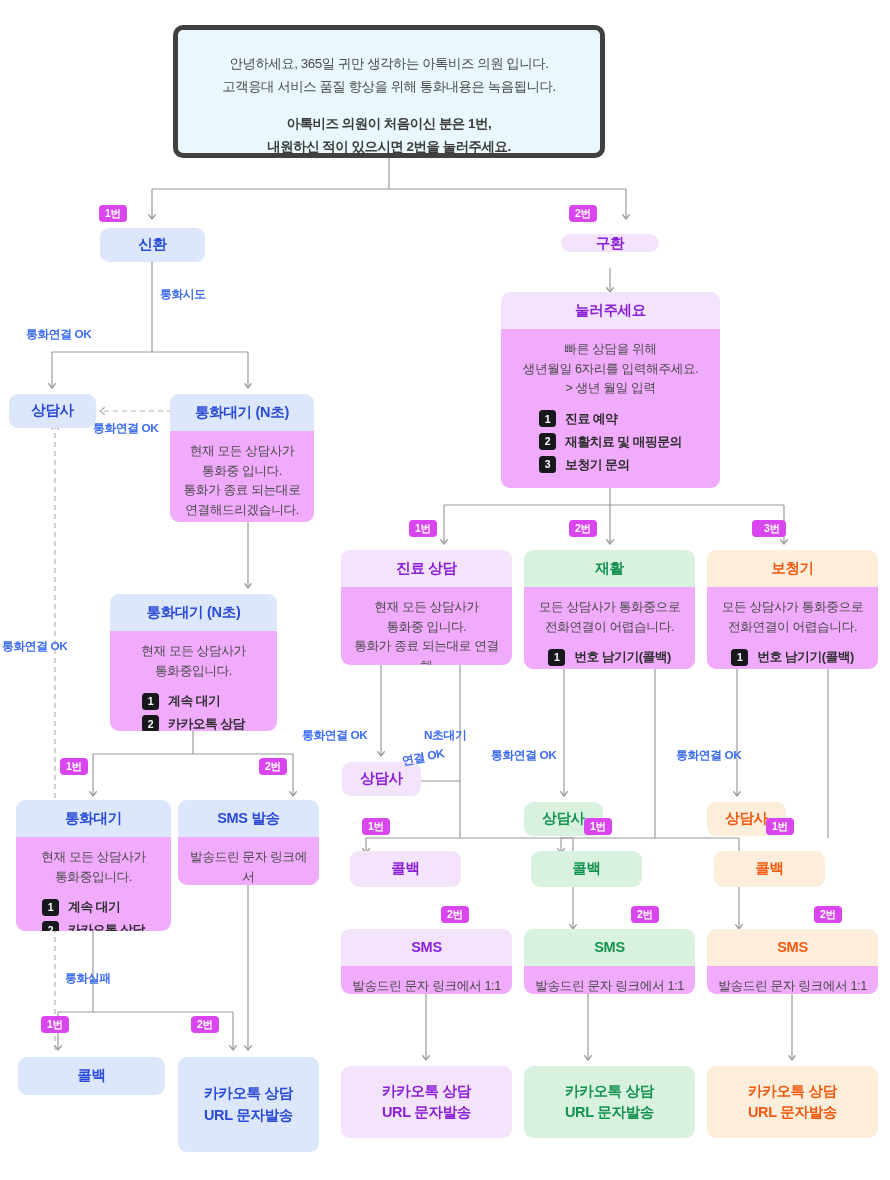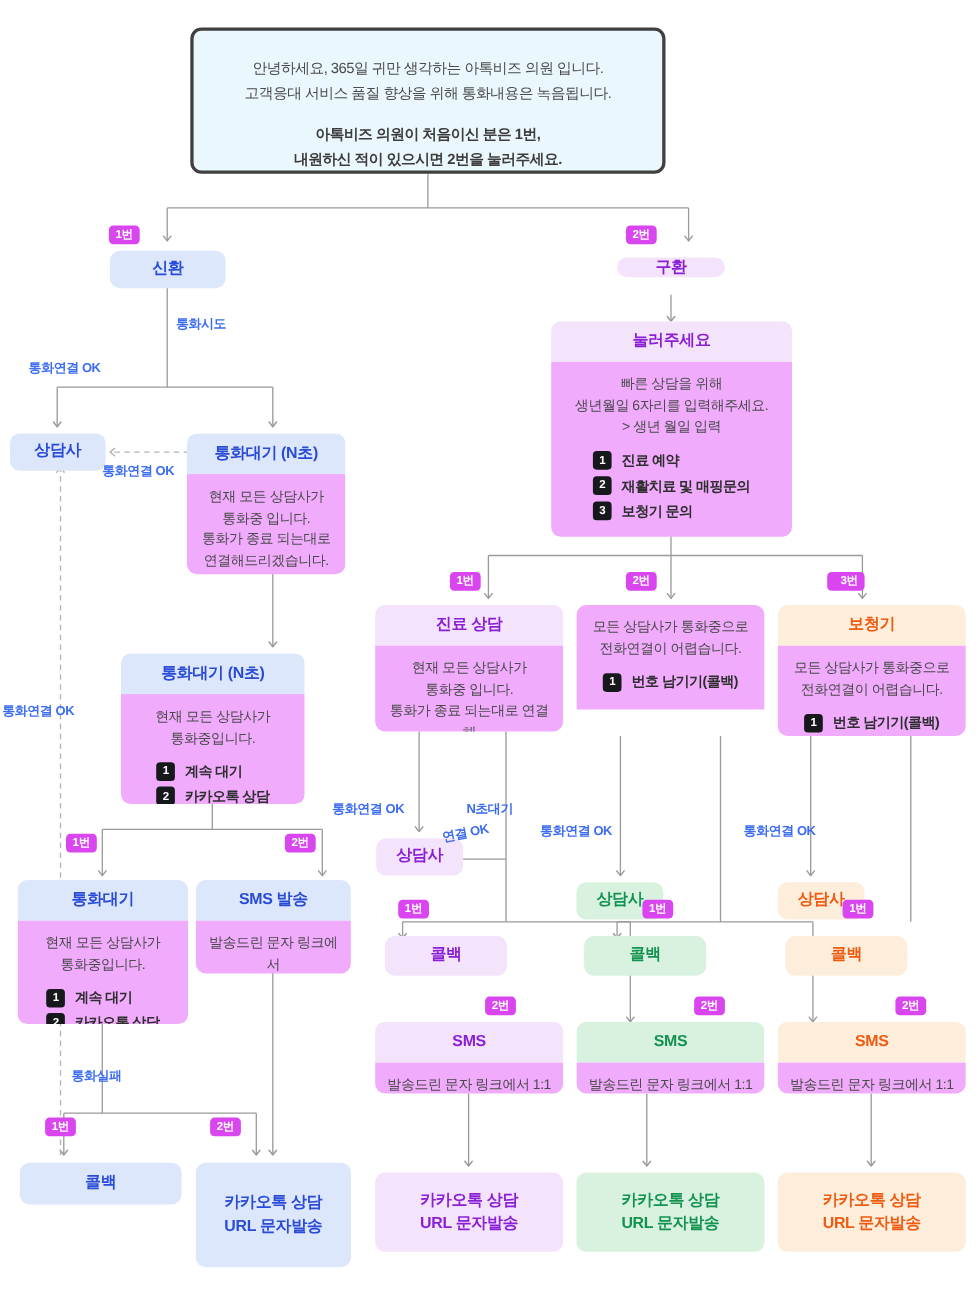--- a/index.html
+++ b/index.html
@@ -46,21 +46,21 @@
     color: #4a4a4a;
     line-height: 1.55;
     padding: 11px 8px 12px 8px;
     letter-spacing: -0.4px;
   }
 
   
   .root {
     position: absolute;
     background: #eaf7fc;
-    border: 3px solid #404040;
+    border: 5px solid #404040;
     border-radius: 10px;
     text-align: center;
     font-size: 13.4px;
     color: #4b4b4b;
     line-height: 1.75;
     letter-spacing: -0.45px;
     padding: 22px 10px 20px 10px;
   }
   .root .strongline { font-weight: bold; color: #3c3c3c; }
   .root .gap { height: 13px; }
@@ -358,20 +358,21 @@
   </div>
 
   <div class="solo s-purple" style="left:341px; top:1066px; width:171px; height:72px;">
     <div>
       <div>카카오톡 상담</div>
       <div>URL 문자발송</div>
     </div>
   </div>
 
   <div class="node p-green" style="left:524px; top:550px; width:171px; height:119px;">
+    <div class="hdr">재활</div>
     <div class="body">
       <div>모든 상담사가 통화중으로</div>
       <div>전화연결이 어렵습니다.</div>
       <div class="opts">
         <div class="opt">
           <span class="num">1</span>
           <span class="txt">번호 남기기(콜백)</span>
         </div>
         
       </div>

